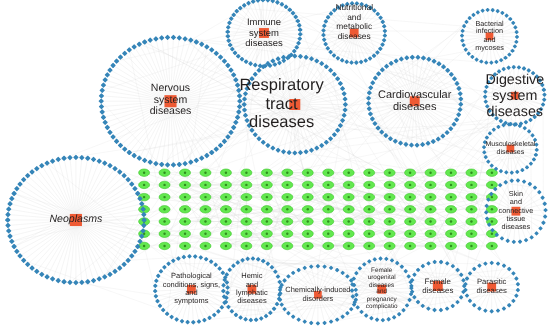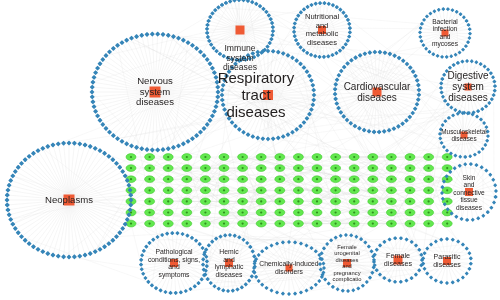--- a/index.html
+++ b/index.html
@@ -1947,42 +1947,42 @@
         <rect x="285.50" y="264.50" width="7" height="7" fill="#ef5a34"></rect>
         <rect x="343.00" y="259.00" width="8" height="8" fill="#ef5a34"></rect>
         <rect x="393.50" y="255.50" width="9" height="9" fill="#ef5a34"></rect>
         <rect x="443.00" y="257.00" width="8" height="8" fill="#ef5a34"></rect>
       </g>
   </svg>
   <div id="label-layer">
       <div class="cluster-label" style="left: 155px; top: 92px; font-size: 9.6px; color: rgb(34, 31, 31); text-align: center;">Nervous
 system
 diseases</div>
-      <div class="cluster-label" style="left: 240px; top: 30px; font-size: 8.6px; color: rgb(34, 31, 31); margin-top: 28px;">Immune
+      <div class="cluster-label" style="left: 240px; top: 30px; font-size: 8.6px; color: rgb(34, 31, 31);">Immune
 system
 diseases</div>
-      <div class="cluster-label" style="left: 322px; top: 30px; font-size: 7.6px; color: rgb(34, 31, 31);">Nutritional
+      <div class="cluster-label" style="left: 322px; top: 20px; font-size: 7.6px; color: rgb(34, 31, 31);">Nutritional
 and
 metabolic
 diseases</div>
       <div class="cluster-label" style="left: 256px; top: 95px; font-size: 15px; color: rgb(34, 31, 31);">Respiratory
 tract
 diseases</div>
       <div class="cluster-label" style="left: 377px; top: 92px; font-size: 10px; color: rgb(34, 31, 31);">Cardiovascular
 diseases</div>
       <div class="cluster-label" style="left: 445px; top: 33px; font-size: 6.6px; color: rgb(34, 31, 31);">Bacterial
 infection
 and
 mycoses</div>
-      <div class="cluster-label" style="left: 468px; top: 87px; font-size: 10px; color: rgb(34, 31, 31);">Digestive
+      <div class="cluster-label" style="left: 468px; top: 87px; font-size: 13px; color: rgb(34, 31, 31);">Digestive
 system
 diseases</div>
       <div class="cluster-label" style="left: 464px; top: 135px; font-size: 6.4px; color: rgb(34, 31, 31);">Musculoskeletal
 diseases</div>
-      <div class="cluster-label" style="left: 69px; top: 200px; font-size: 9.6px; color: rgb(34, 31, 31);">Neoplasms</div>
+      <div class="cluster-label" style="left: 69px; top: 200px; font-size: 9.6px; color: rgb(34, 31, 31); font-style: italic;">Neoplasms</div>
       <div class="cluster-label" style="left: 469px; top: 192px; font-size: 6.6px; color: rgb(34, 31, 31);">Skin
 and
 connective
 tissue
 diseases</div>
       <div class="cluster-label" style="left: 174px; top: 263px; font-size: 6.8px; color: rgb(34, 31, 31);">Pathological
 conditions, signs,
 and
 symptoms</div>
       <div class="cluster-label" style="left: 229px; top: 263px; font-size: 6.8px; color: rgb(34, 31, 31);">Hemic

